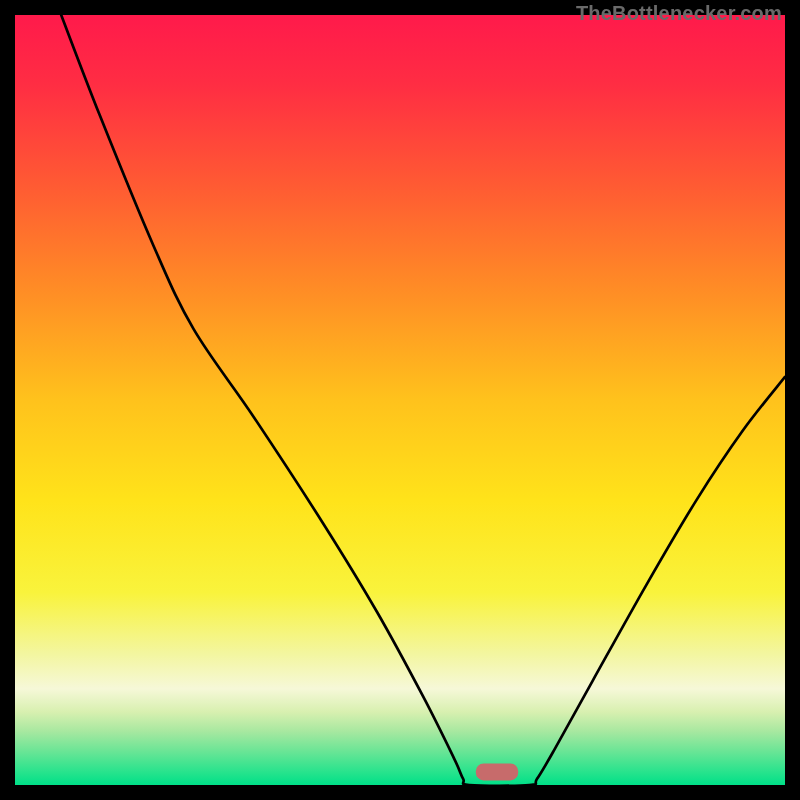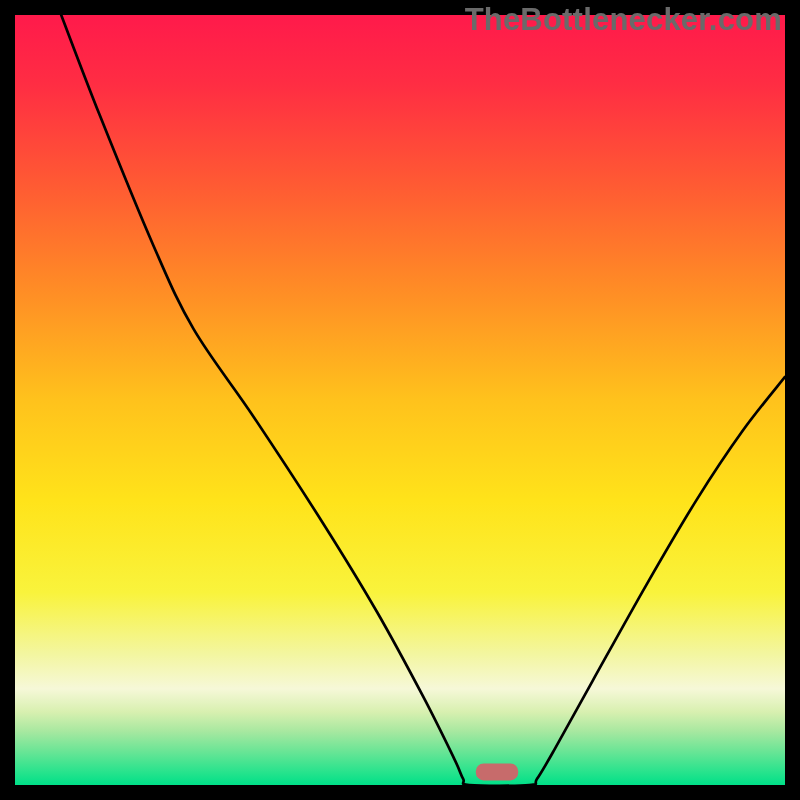--- a/index.html
+++ b/index.html
@@ -22,21 +22,21 @@
     top: 15px;
     width: 770px;
     height: 770px;
     overflow: hidden;
   }
   .watermark {
     position: absolute;
     top: 2px;
     right: 18px;
     font-family: Arial, Helvetica, sans-serif;
-    font-size: 31px;
+    font-size: 20px;
     font-weight: bold;
     color: #6a6a6a;
     letter-spacing: 0.2px;
     user-select: none;
   }
   svg { display: block; }
 </style>
 </head>
 <body>
 

